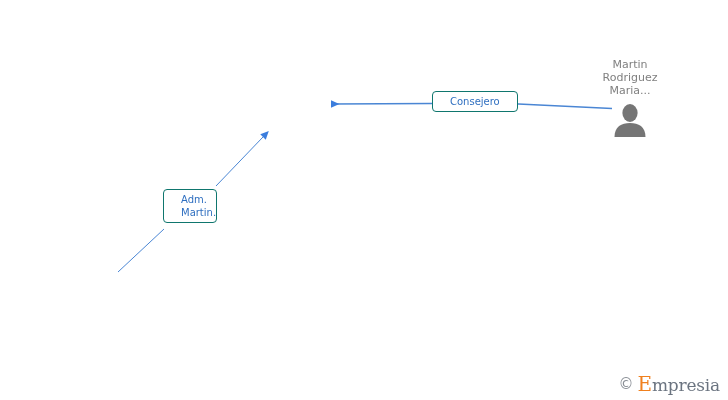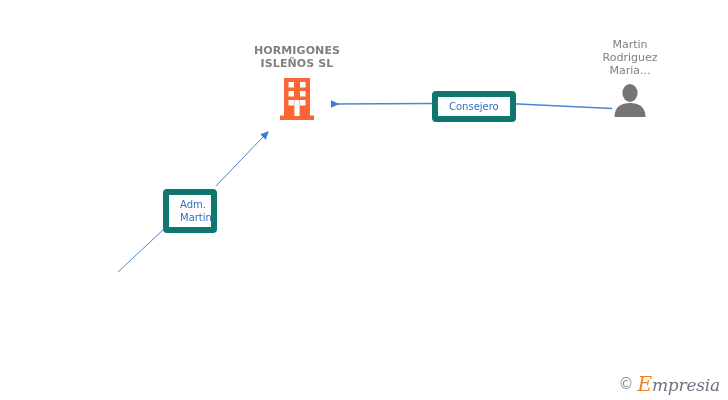--- a/index.html
+++ b/index.html
@@ -61,41 +61,42 @@
   }
   .person-node.bottomleft {
     left: 35px;
     top: 282px;
   }
   .person-label {
     font-size: 11px;
     color: #808080;
     line-height: 13px;
     white-space: pre-line;
+    margin-top: 20px;
   }
   .person-icon-wrap {
     height: 36px;
     display: flex;
     align-items: flex-end;
     justify-content: center;
   }
   .person-node.right .person-icon-wrap { margin-top: 4px; }
   .person-node.bottomleft .person-label { margin-top: 4px; }
 
   
   .edge-label {
     position: absolute;
     background: #ffffff;
-    border: 6px solid #0f766e;
+    border: 1px solid #0f766e;
     border-radius: 4px;
     color: #2f6fc0;
     font-size: 10px;
     line-height: 13px;
     text-align: center;
-    padding: 3px 11px;
+    padding: 3px 17px;
     white-space: pre-line;
     box-sizing: border-box;
   }
   .edge-label.consejero {
     left: 432px;
     top: 91px;
   }
   .edge-label.adm {
     left: 163px;
     top: 189px;
@@ -111,21 +112,20 @@
     align-items: center;
     gap: 4px;
   }
   .wm-c {
     font-size: 15px;
     color: #8a8f96;
     line-height: 1;
   }
   .wm-text {
     font-family: "DejaVu Serif", "Liberation Serif", serif;
-    font-style: italic;
     font-size: 17px;
     color: #6b7480;
     line-height: 1;
     letter-spacing: -0.2px;
   }
   .wm-text .wm-e {
     color: #f0801e;
     font-size: 20px;
   }
 </style>
@@ -148,40 +148,20 @@
       <path d="M 331 104 L 432 103.5" stroke="#4a86d4" stroke-width="1.6" fill="none" marker-start="url(#arrow-left)"></path>
       <path d="M 508 103.5 L 612 108.5" stroke="#4a86d4" stroke-width="1.6" fill="none"></path>
     </g>
 
     <g>
       <path d="M 118 272 L 164 229" stroke="#4a86d4" stroke-width="1" fill="none"></path>
       <path d="M 216 186 L 263 137" stroke="#4a86d4" stroke-width="1" fill="none" marker-end="url(#arrow-diag)"></path>
     </g>
   </svg>
 
-  <div class="company-node">
-    <div class="company-title">HORMIGONES
-ISLEÑOS SL</div>
-    <div class="company-icon-wrap">
-      <svg width="34" height="42" viewBox="0 0 34 42" xmlns="http://www.w3.org/2000/svg">
-
-        <rect x="0" y="37.5" width="34" height="4.5" fill="#fa6634"></rect>
-
-        <rect x="4" y="0" width="26" height="38" fill="#fa6634"></rect>
-
-        <rect x="8.5" y="4" width="5.5" height="5.5" fill="#ffffff"></rect>
-        <rect x="20" y="4" width="5.5" height="5.5" fill="#ffffff"></rect>
-        <rect x="8.5" y="13" width="5.5" height="5.5" fill="#ffffff"></rect>
-        <rect x="20" y="13" width="5.5" height="5.5" fill="#ffffff"></rect>
-        <rect x="8.5" y="22" width="5.5" height="5.5" fill="#ffffff"></rect>
-        <rect x="20" y="22" width="5.5" height="5.5" fill="#ffffff"></rect>
-        <rect x="14.4" y="22" width="5.2" height="16" fill="#ffffff"></rect>
-      </svg>
-    </div>
-  </div>
 
   <div class="person-node right">
     <div class="person-label">Martin
 Rodriguez
 Maria...</div>
     <div class="person-icon-wrap">
       <svg width="40" height="33" viewBox="0 0 40 33" xmlns="http://www.w3.org/2000/svg">
         <ellipse cx="20" cy="9" rx="7.6" ry="9" fill="#757575"></ellipse>
         <path d="M 4.5 33 C 4.5 22.5 11.5 19 20 19 C 28.5 19 35.5 22.5 35.5 33 Z" fill="#757575"></path>
       </svg>

